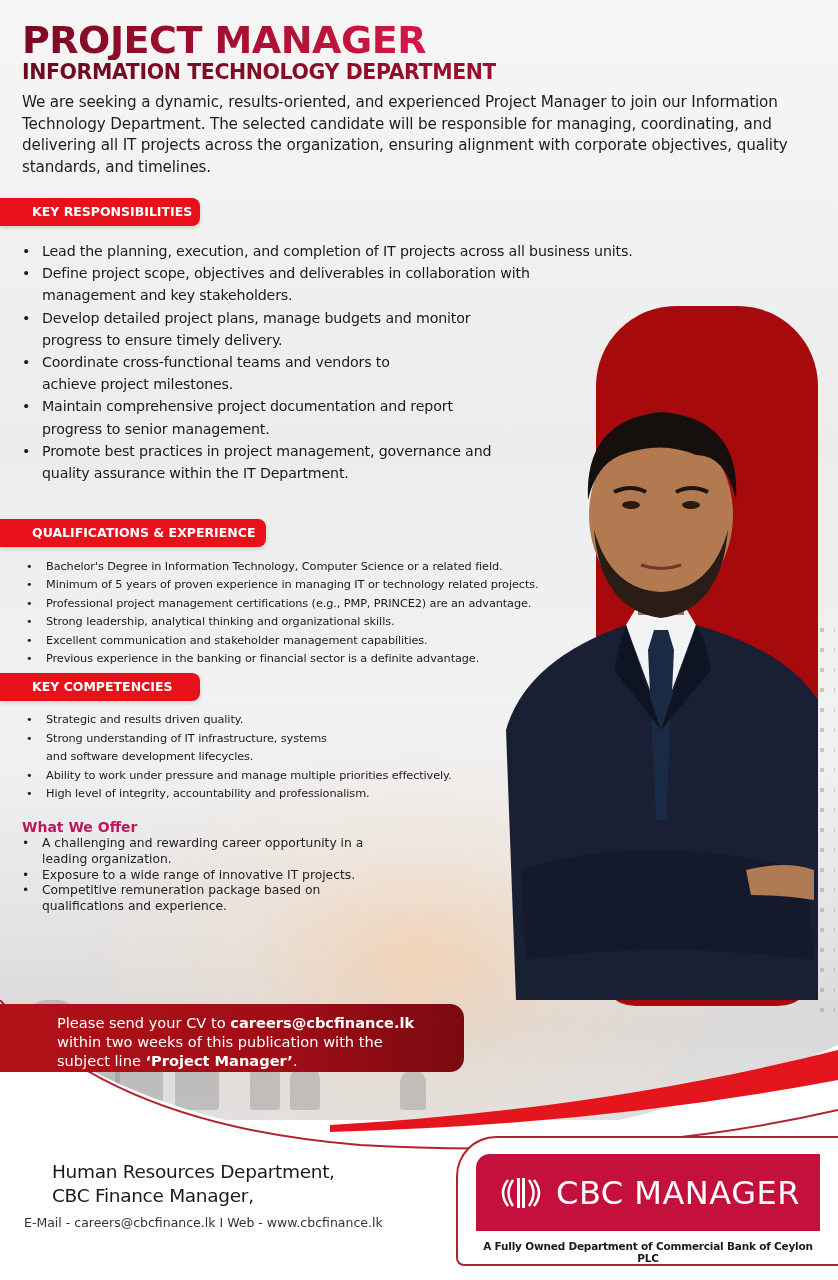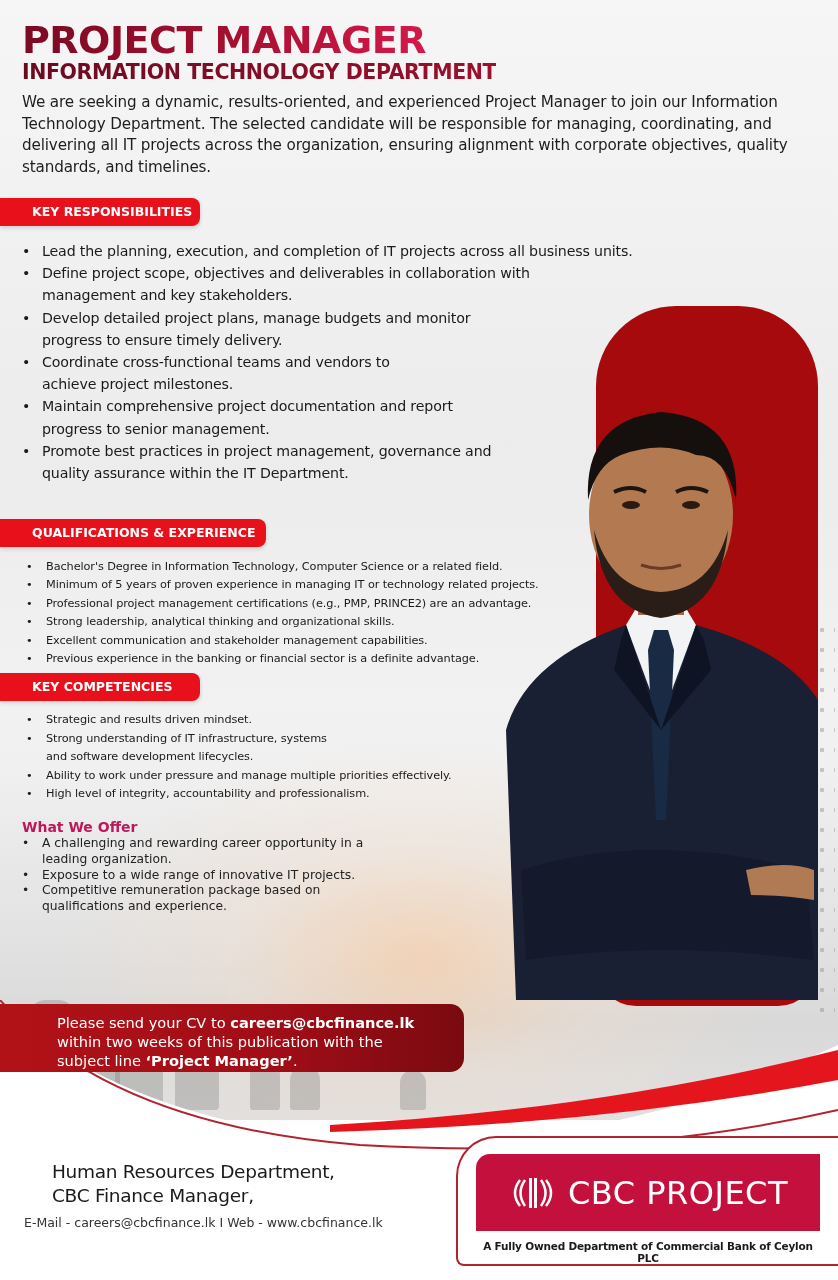--- a/index.html
+++ b/index.html
@@ -119,21 +119,21 @@
   <li>Bachelor's Degree in Information Technology, Computer Science or a related field.</li>
   <li>Minimum of 5 years of proven experience in managing IT or technology related projects.</li>
   <li>Professional project management certifications (e.g., PMP, PRINCE2) are an advantage.</li>
   <li>Strong leadership, analytical thinking and organizational skills.</li>
   <li>Excellent communication and stakeholder management capabilities.</li>
   <li>Previous experience in the banking or financial sector is a definite advantage.</li>
 </ul>
 
 <div class="section-pill" style="top:673px;width:200px">KEY COMPETENCIES</div>
 <ul class="list comp">
-  <li>Strategic and results driven mindset.</li>
+  <li>Strategic and results driven quality.</li>
   <li style="width:320px">Strong understanding of IT infrastructure, systems and software development lifecycles.</li>
   <li>Ability to work under pressure and manage multiple priorities effectively.</li>
   <li>High level of integrity, accountability and professionalism.</li>
 </ul>
 
 <div class="offer-head">What We Offer</div>
 <ul class="list offer">
   <li style="width:370px">A challenging and rewarding career opportunity in a leading organization.</li>
   <li>Exposure to a wide range of innovative IT projects.</li>
   <li style="width:350px">Competitive remuneration package based on qualifications and experience.</li>
@@ -194,15 +194,15 @@
 <div class="logo-frame"></div>
 <div class="logo-box">
   <svg width="50" height="34" viewBox="0 0 50 34">
     <path d="M12 4 Q2 17 12 30" stroke="#fff" stroke-width="2.5" fill="none"></path>
     <path d="M17 4 Q8 17 17 30" stroke="#fff" stroke-width="2.5" fill="none"></path>
     <rect x="21" y="2" width="3" height="30" fill="#fff"></rect>
     <rect x="26" y="2" width="3" height="30" fill="#fff"></rect>
     <path d="M33 4 Q42 17 33 30" stroke="#fff" stroke-width="2.5" fill="none"></path>
     <path d="M38 4 Q48 17 38 30" stroke="#fff" stroke-width="2.5" fill="none"></path>
   </svg>
-  <span class="logo-text">CBC PROJECT</span>
+  <span class="logo-text">CBC MANAGER</span>
 </div>
 <div class="logo-tag">A Fully Owned Department of Commercial Bank of Ceylon PLC</div>
 
 </body></html>

